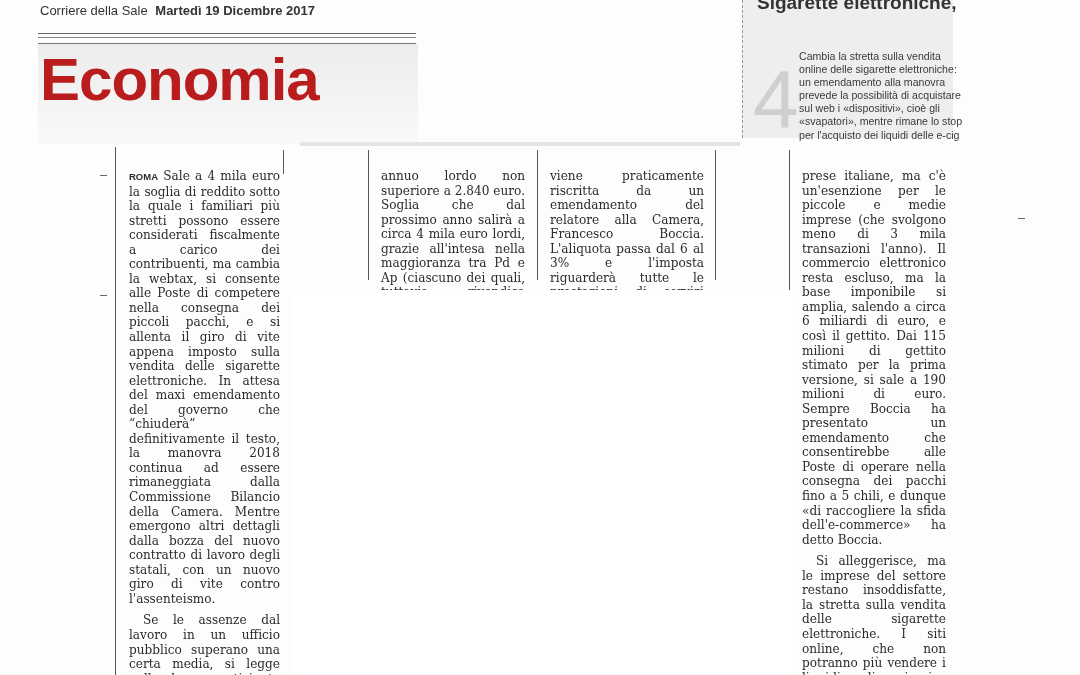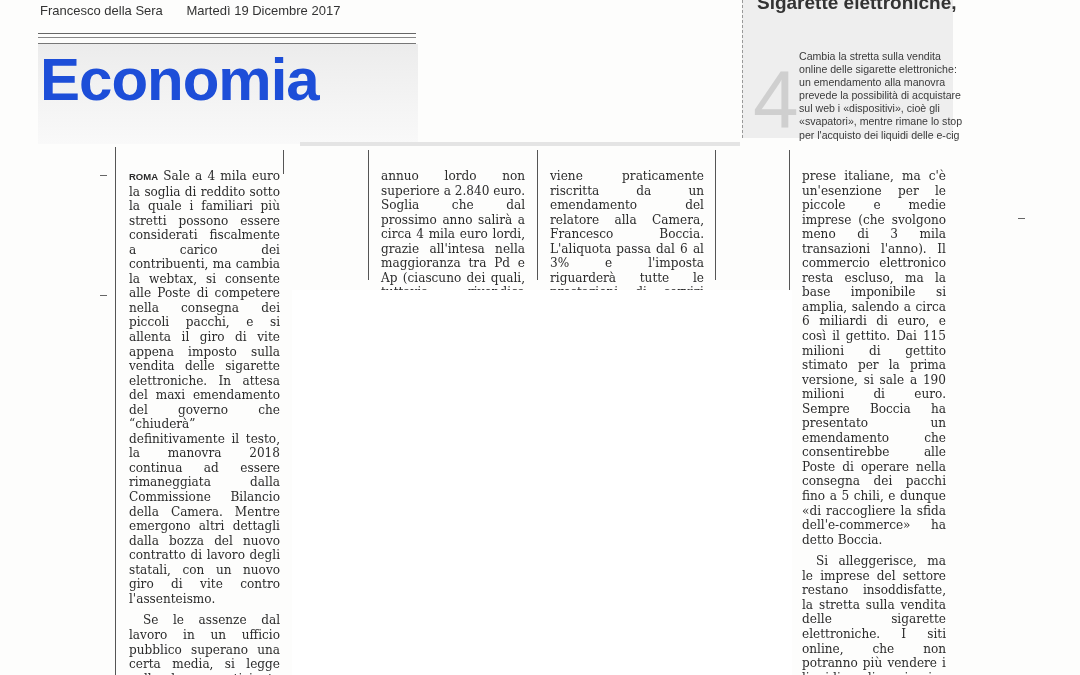--- a/index.html
+++ b/index.html
@@ -1,40 +1,40 @@
 <!DOCTYPE html>
 <html><head>
 <meta charset="utf-8">
 <style>
   html, body { margin:0; padding:0; }
   body { width:1080px; height:675px; background:#fdfdfc; position:relative; overflow:hidden; font-family:"DejaVu Serif", serif; color:#2a2a2a; }
   .masthead { position:absolute; left:40px; top:3px; font-family:"Liberation Sans", sans-serif; font-size:13px; color:#333; white-space:nowrap; }
-  .masthead .date { font-weight:normal; margin-left:20px; }
+  .masthead .date { font-weight:bold; margin-left:4px; }
   .rules { position:absolute; left:38px; top:33px; width:378px; height:9px; border-top:1px solid #666; border-bottom:2px solid #777; }
   .rules::after { content:""; position:absolute; left:0; right:0; top:3px; border-top:1px solid #888; }
   .section-band { position:absolute; left:38px; top:44px; width:380px; height:100px; background:linear-gradient(#ececec,#f4f4f4 60%,#f9f9f9); }
-  .section-title { position:absolute; left:40px; top:45px; font-family:"Liberation Sans", sans-serif; font-weight:bold; font-size:60px; letter-spacing:-1px; color:#1d4ed8; line-height:70px; }
+  .section-title { position:absolute; left:40px; top:45px; font-family:"Liberation Sans", sans-serif; font-weight:bold; font-size:60px; letter-spacing:-1px; color:#b91c1c; line-height:70px; }
   .under-band { position:absolute; left:300px; top:142px; width:440px; height:4px; background:#e4e4e4; }
   .sidebox { position:absolute; left:742px; top:0; width:210px; height:138px; background:#eeeeee; border-left:1px dashed #999; }
   .sidebox .big-num { position:absolute; left:10px; top:60px; font-family:"Liberation Sans", sans-serif; font-size:82px; color:#cfcfcf; line-height:80px; }
   .sidebox h2 { position:absolute; left:14px; top:-8px; margin:0; font-family:"Liberation Sans", sans-serif; font-size:19px; font-weight:bold; line-height:21px; color:#333; white-space:nowrap; }
   .sidebox p { position:absolute; left:44px; top:38px; width:164px; margin:12px; font-family:"Liberation Sans", sans-serif; font-size:10.6px; line-height:13.1px; color:#3a3a3a; }
   .col { position:absolute; font-size:12.1px; line-height:14.55px; text-align:justify; color:#2b2b2b; }
   .col p { margin:7px; text-indent:0; }
   .col p.ind { text-indent:14px; }
   .kicker { font-family:"Liberation Sans", sans-serif; font-weight:bold; font-size:9.5px; }
   .vline { position:absolute; width:1px; background:#555; }
   .blank-box { position:absolute; left:292px; top:290px; width:500px; height:390px; background:#ffffff; }
   .tick { position:absolute; width:7px; height:1px; background:#666; }
 </style>
 </head>
 <body>
 
 <div class="masthead">
-  <span>Francesco della Sera</span>
+  <span>Corriere della Sale</span>
   <span class="date">Martedì 19 Dicembre 2017</span>
 </div>
 <div class="rules"></div>
 
 <div class="section-band"></div>
 <div class="section-title">Economia</div>
 <div class="under-band"></div>
 
 <div class="sidebox">
   <div class="big-num">4</div>

